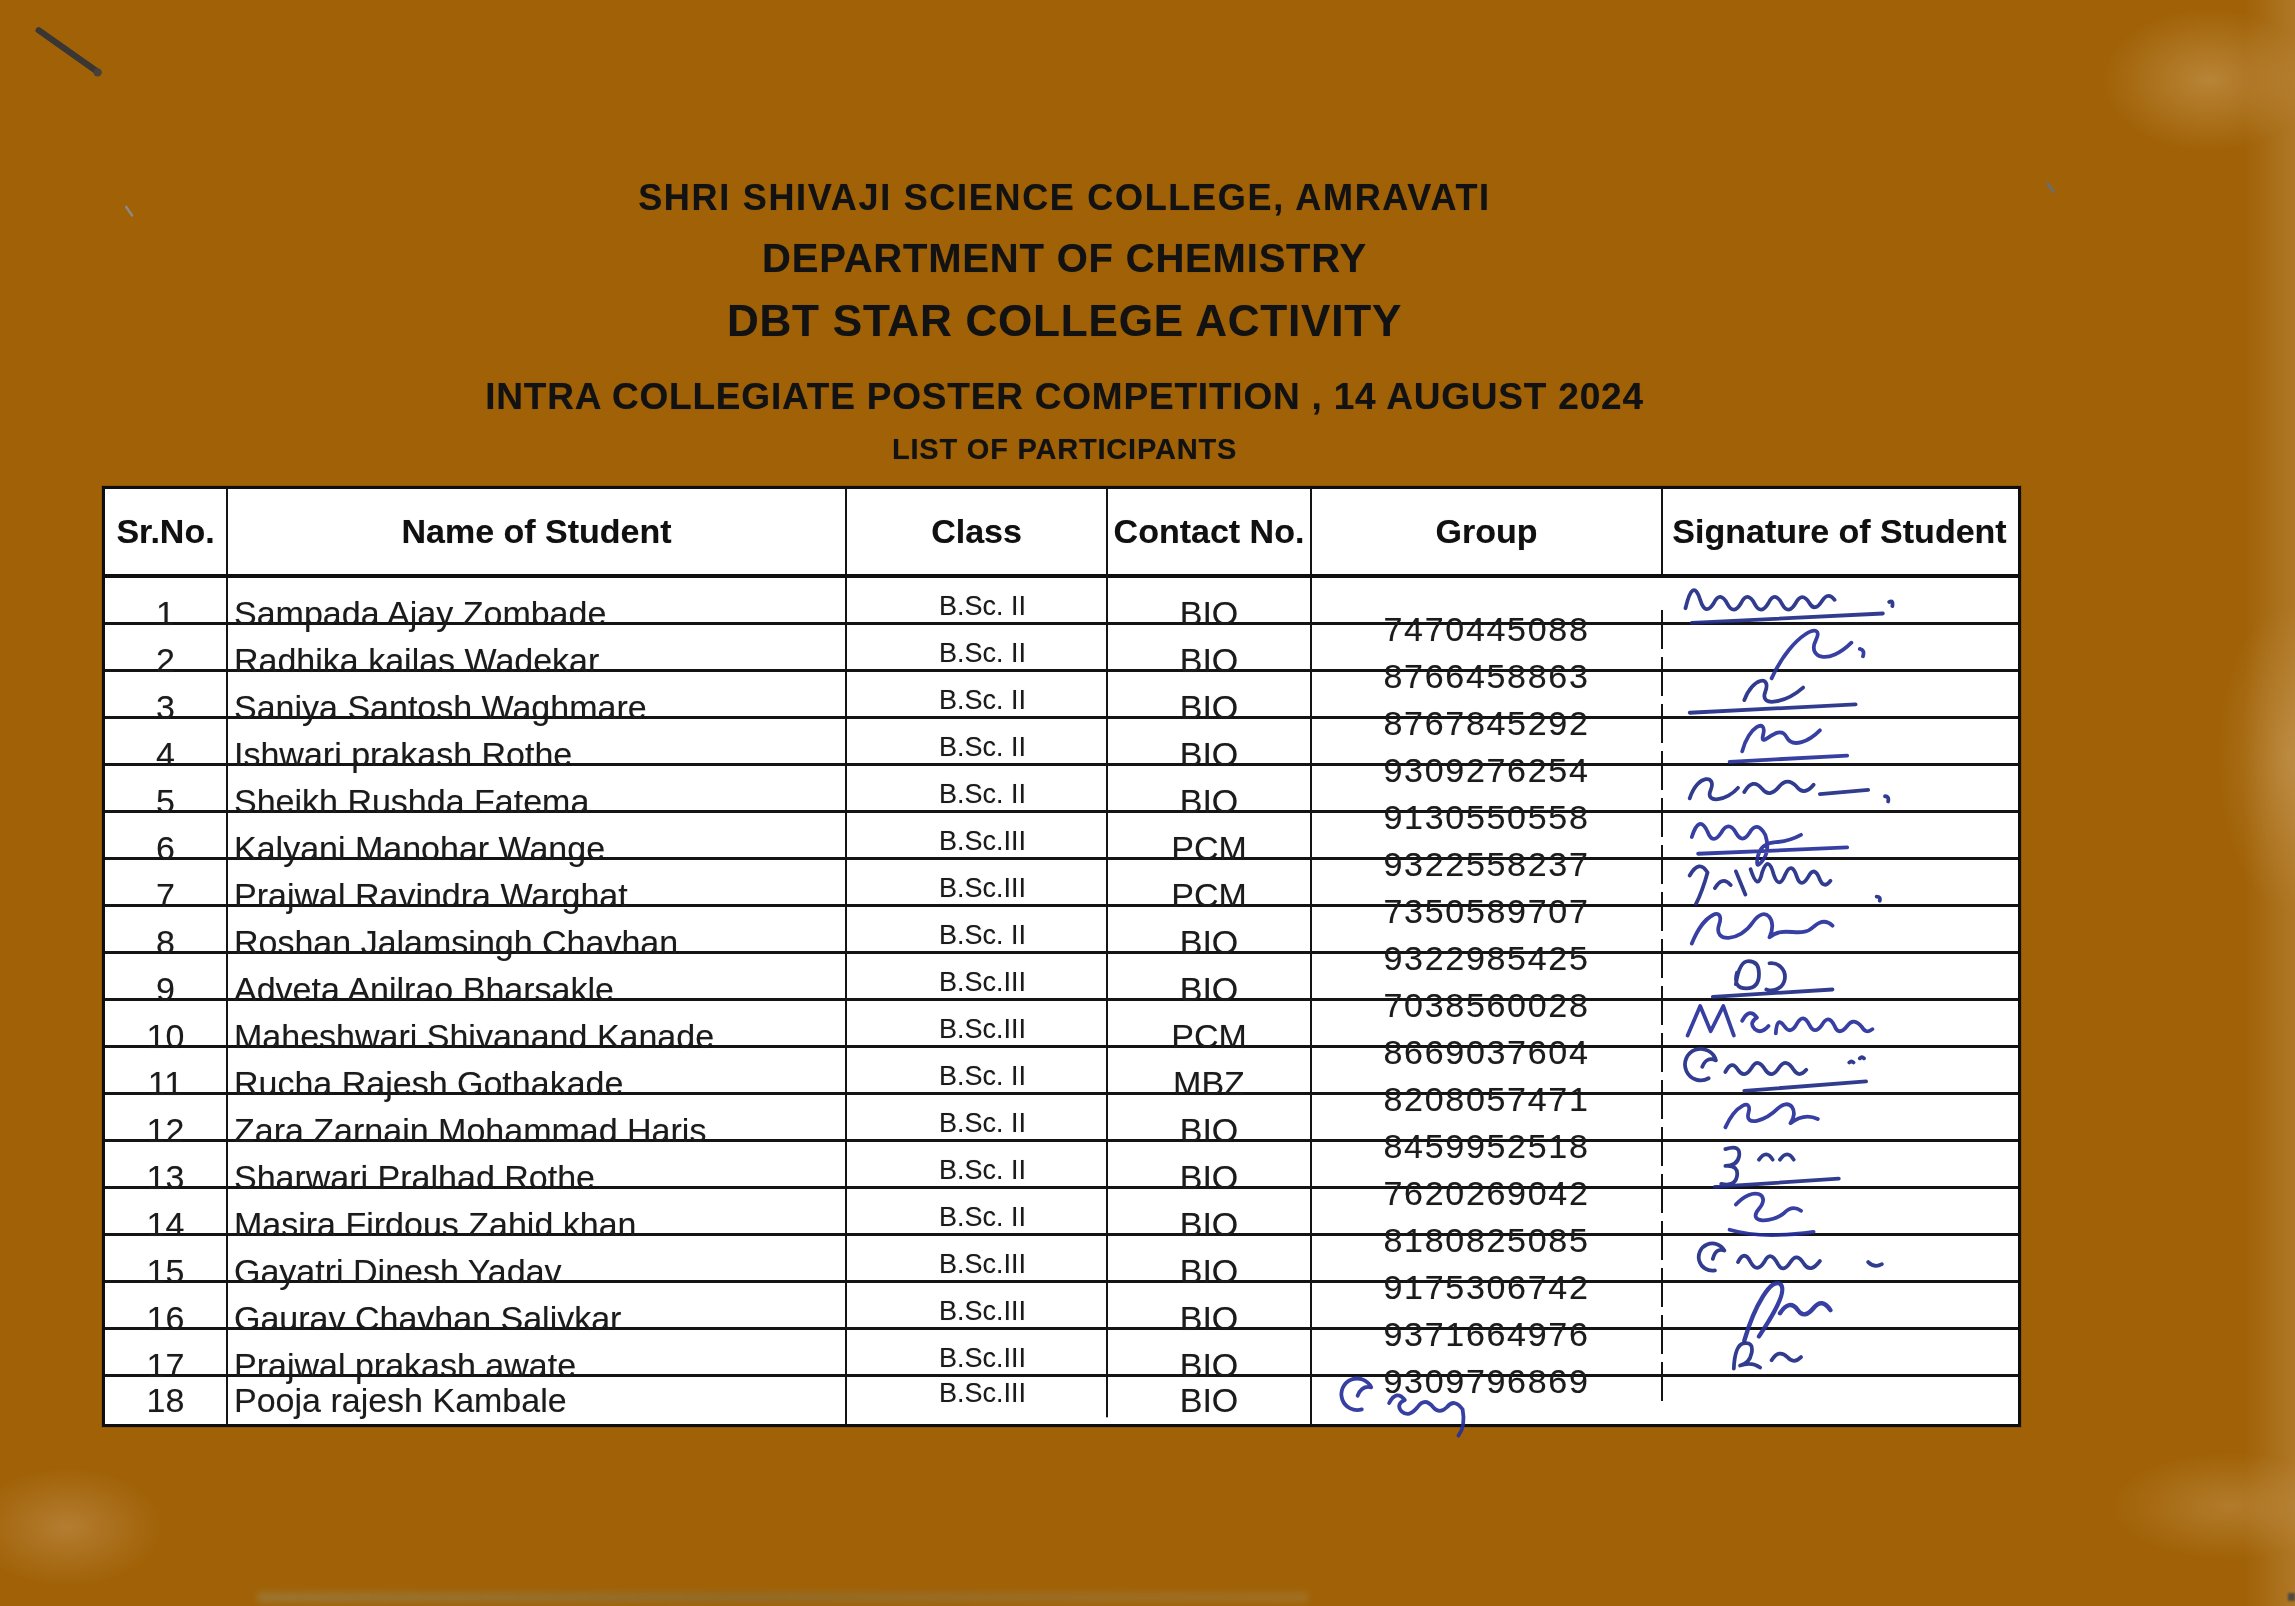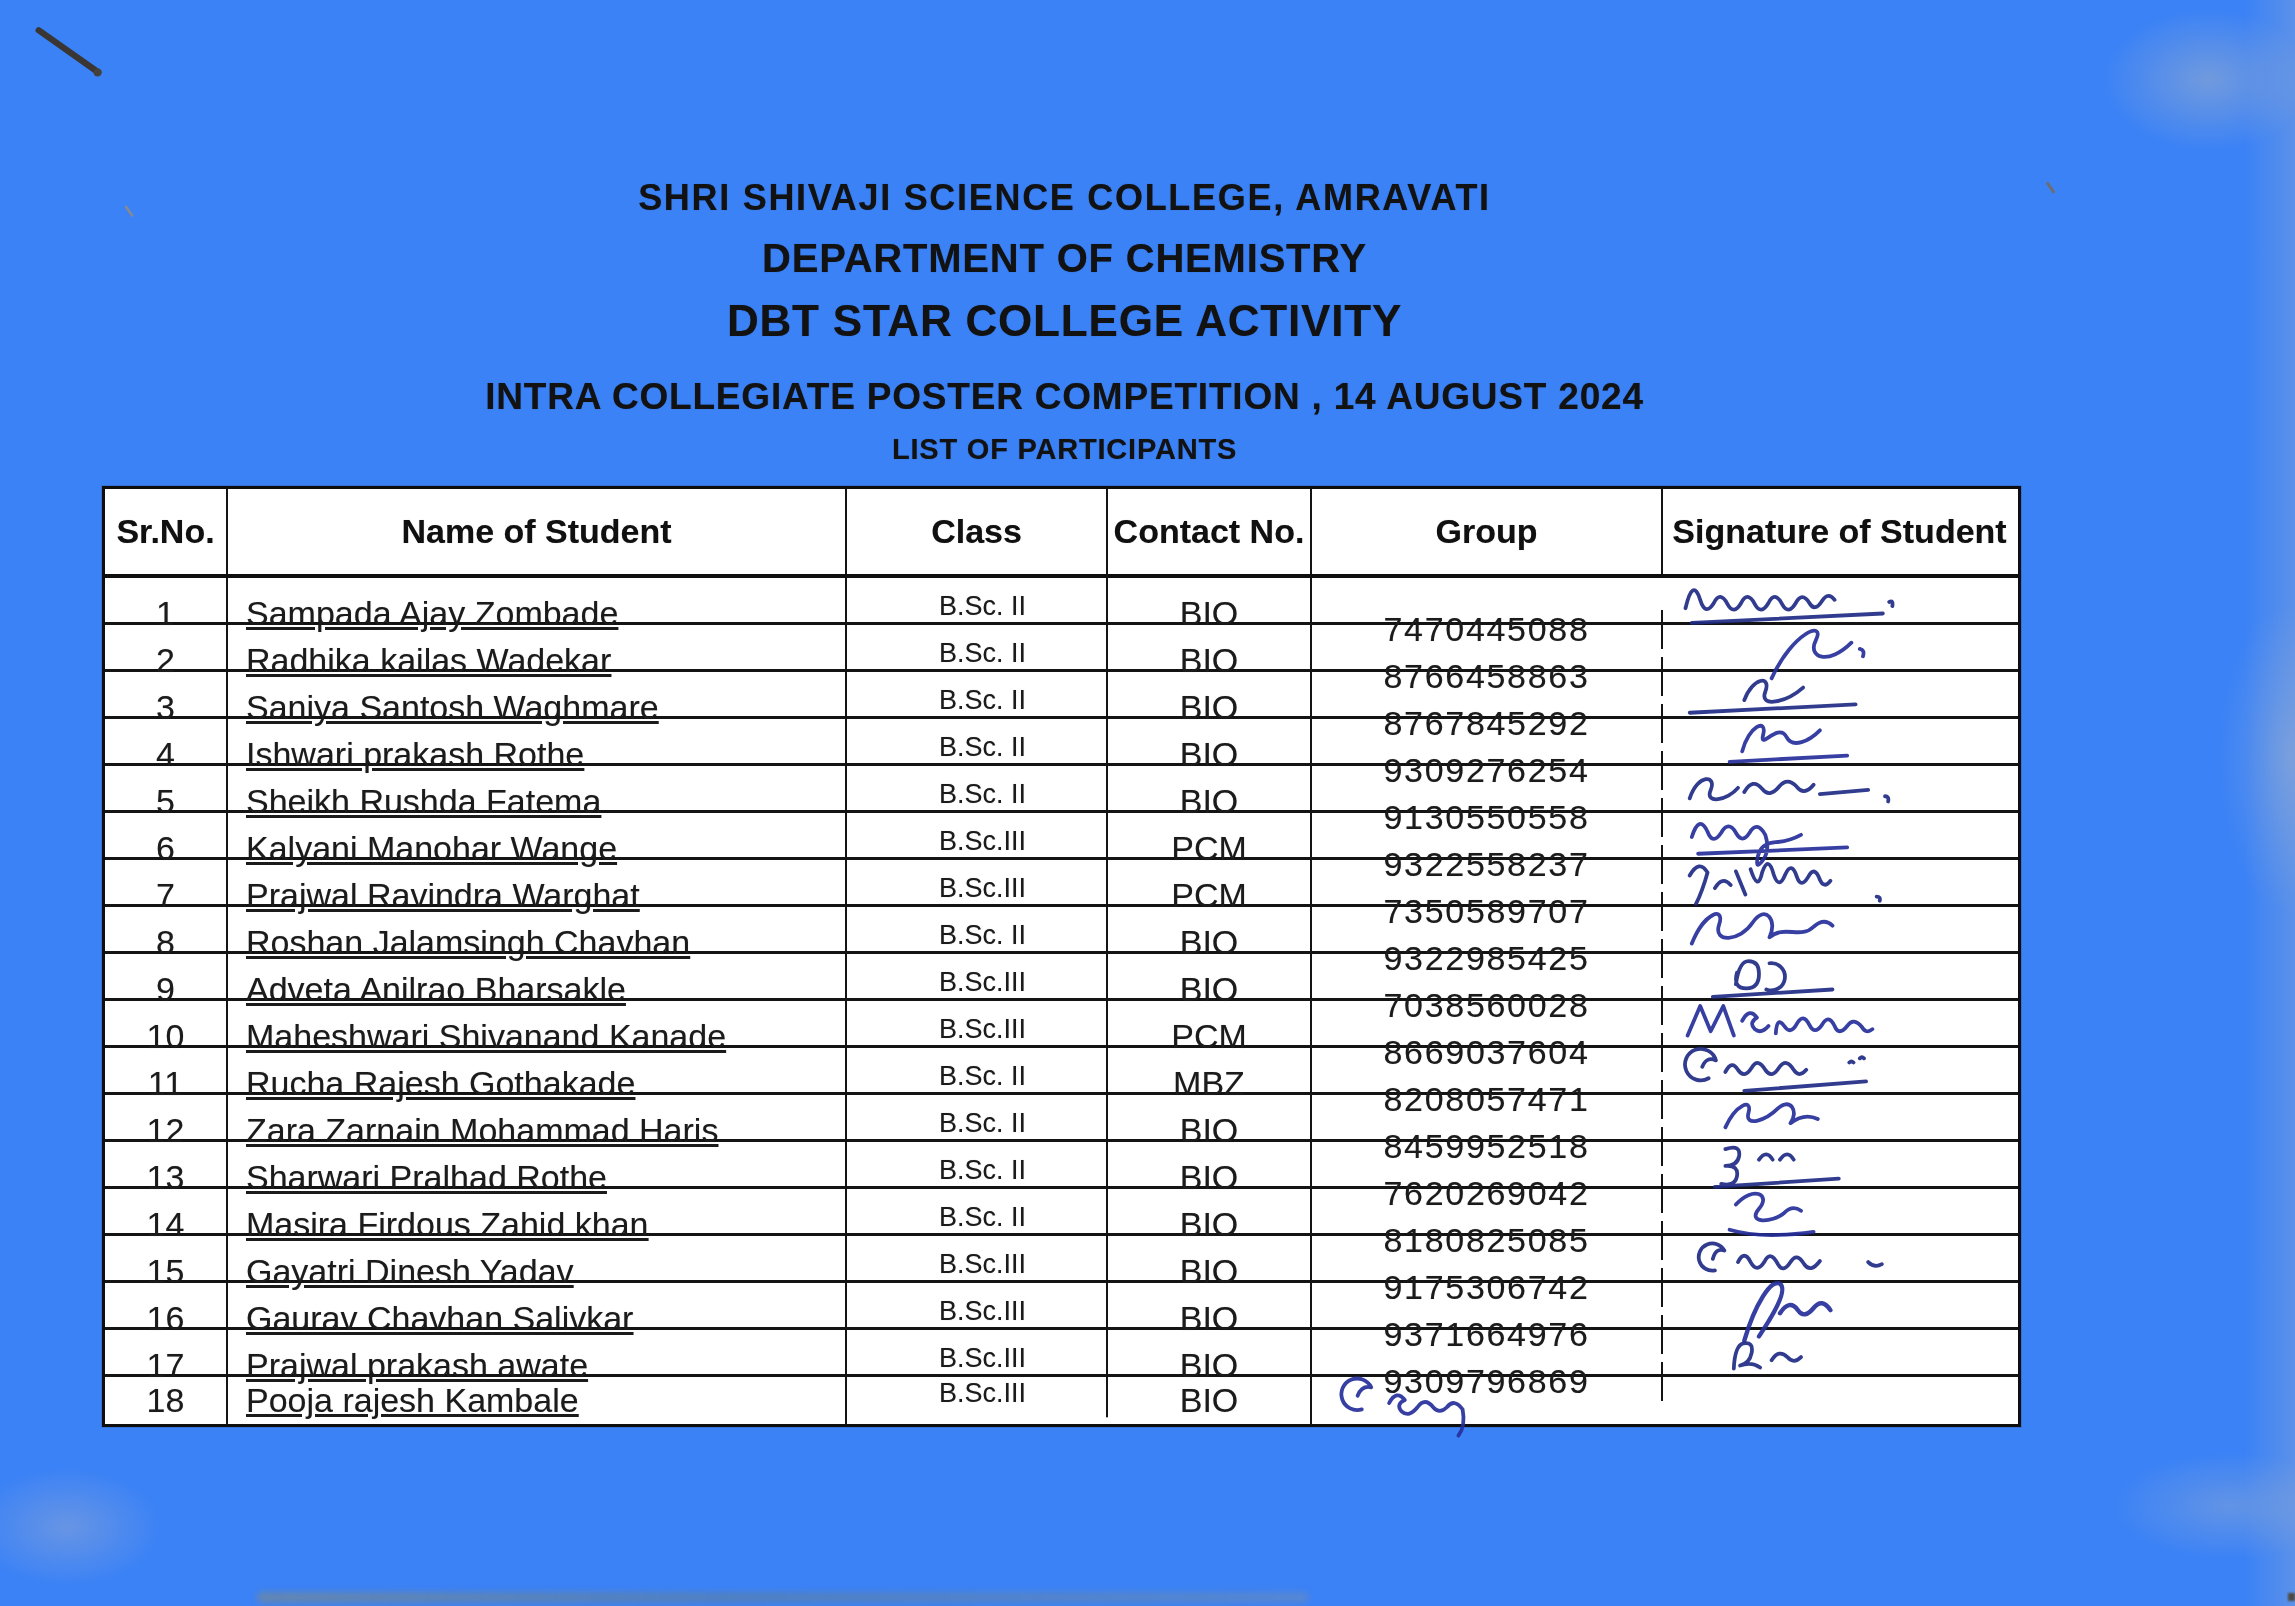--- a/index.html
+++ b/index.html
@@ -1,19 +1,19 @@
 <!DOCTYPE html>
 <html style="font-size:13.5px"><head>
 <meta charset="utf-8">
 <style>
   html,body{margin:0;padding:0;background:#e8e8e8;}
   .page{
     position:relative;
     width:2295px;height:1606px;
-    background:#3b82f6;
+    background:#a16207;
     overflow:hidden;
     font-family:"Liberation Sans", sans-serif;
     color:#1a1a1a;
   }
   
   .tint{position:absolute;inset:0;pointer-events:none;
     background:
       radial-gradient(151px 101px at 2209px 80px,  rgba(238,210,165,.30), rgba(238,210,165,0) 70%),
       radial-gradient(101px 219px at 2289px 757px, rgba(240,215,175,.22), rgba(240,215,175,0) 70%),
       radial-gradient(135px 84px at 67px 1527px,  rgba(235,205,175,.25), rgba(235,205,175,0) 70%),
@@ -42,21 +42,21 @@
   .trow{display:grid;grid-template-columns:123px 619px 261px 204px 351px 353px;
     border-bottom:3.4px solid #141414;box-sizing:border-box;overflow:visible;}
   .trow:last-child{border-bottom:none;}
   .thead-row{height:89px;border-bottom:4.2px solid #0e0e0e;}
   .drow{height:47px;}
   .cell{display:flex;align-items:center;justify-content:center;
     border-right:2.5px solid #141414;box-sizing:border-box;overflow:visible;
     font-size:34px;color:#1b1b1b;text-shadow:0 0 0.8px rgba(15,15,15,.4);}
   .cell:last-child{border-right:none;}
   .thead-row .cell{font-weight:bold;font-size:34px;color:#101010;}
-  .c-name{justify-content:flex-start;padding-left:18px;text-decoration:underline;}
+  .c-name{justify-content:flex-start;padding-left:6px;}
   .c-class{transform:translateY(-6.7px);font-size:27px;margin-left:12px;}
   .c-contact{letter-spacing:1.7px;margin-top:32px;}
   .c-sig{position:relative;}
   .sig{position:absolute;left:11.8px;top:-11.8px;width:252px;height:74px;overflow:visible;}
   .sig path{stroke:#26309a;stroke-width:3.6;fill:none;stroke-linecap:round;stroke-linejoin:round;opacity:.92;}
   .drow:nth-child(odd) .sig path{stroke:#1f2b86;}
   .drow:nth-child(16) .sig path{stroke-width:4.2;}
 
   
   .artifacts{position:absolute;inset:0;pointer-events:none;}

